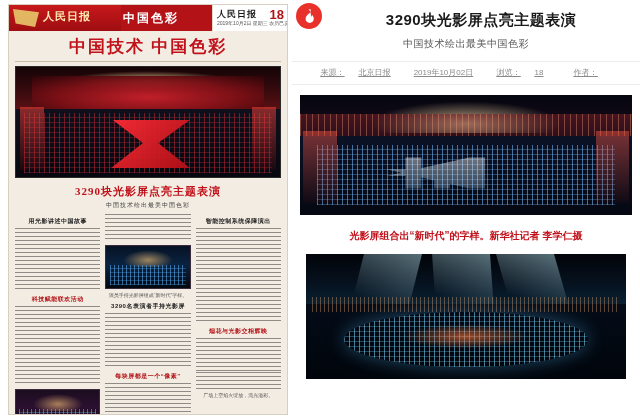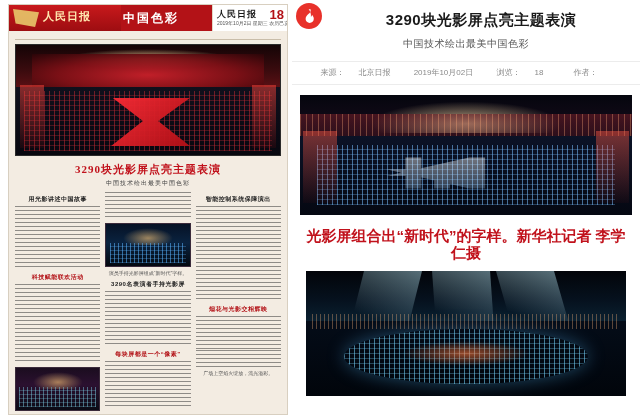--- a/index.html
+++ b/index.html
@@ -295,21 +295,21 @@
   }
   .art-meta {
     margin-top: 10px;
     padding: 5px 0 6px 0;
     border-top: 1px solid #ececec;
     border-bottom: 1px solid #ececec;
     text-align: center;
     font-size: 8px;
     color: #8a8a8a;
   }
-  .art-meta span { margin: 0 7px; }
+  .art-meta span { margin: 0 7px; text-decoration: underline; }
 
   .art-photo1 {
     position: relative;
     margin: 10px 8px 0 8px;
     height: 120px;
     background: #05060d;
     overflow: hidden;
   }
   .p1-sky {
     position: absolute; left:0; right:0; top:0; height:34%;
@@ -350,21 +350,21 @@
   .p1-side-l, .p1-side-r {
     position: absolute; top: 30%; bottom: 10%; width: 10%;
     background: linear-gradient(180deg, rgba(255,90,70,.45), rgba(90,10,15,.1));
   }
   .p1-side-l { left: 1%; }
   .p1-side-r { right: 1%; }
 
   .art-caption {
     margin: 12px 10px 4px 10px;
     text-align: center;
-    font-size: 15px;
+    font-size: 10px;
     font-weight: bold;
     color: #c1121c;
     line-height: 17px;
   }
 
   .art-photo2 {
     position: relative;
     margin: 10px 14px 0 14px;
     height: 125px;
     background: #02060d;
@@ -420,20 +420,21 @@
       </div>
       <div class="np-mast-sub">中国色彩</div>
       <div class="np-mast-right">
         <div class="np-mast-right-name">人民日报</div>
         <div class="np-mast-right-meta">2019年10月2日 星期三 农历己亥年九月初四</div>
         <div class="np-mast-pageno">18</div>
       </div>
     </div>
 
     <div class="np-body">
+      <div class="np-headline">中国技术  中国色彩</div>
       <div class="np-rule"></div>
 
       <div class="np-hero">
         <div class="hero-sky"></div>
         <div class="hero-glow"></div>
         <div class="hero-stage"></div>
         <div class="hero-floor"></div>
         <div class="hero-grid"></div>
         <div class="hero-mark"></div>
         <div class="hero-side-l"></div>

